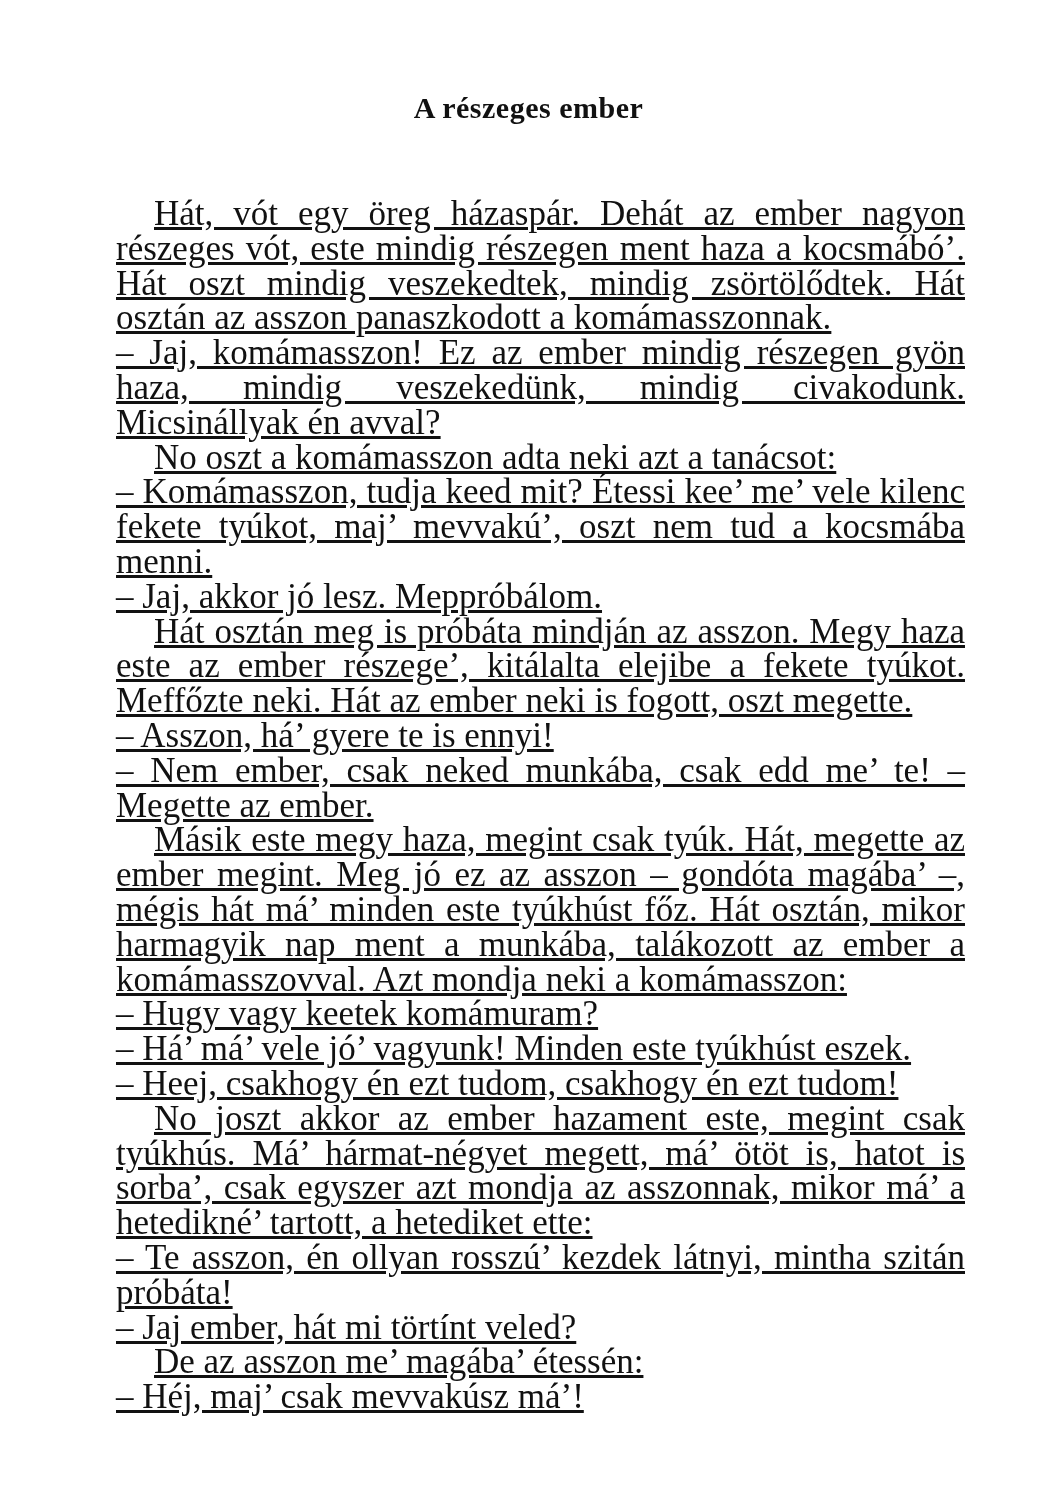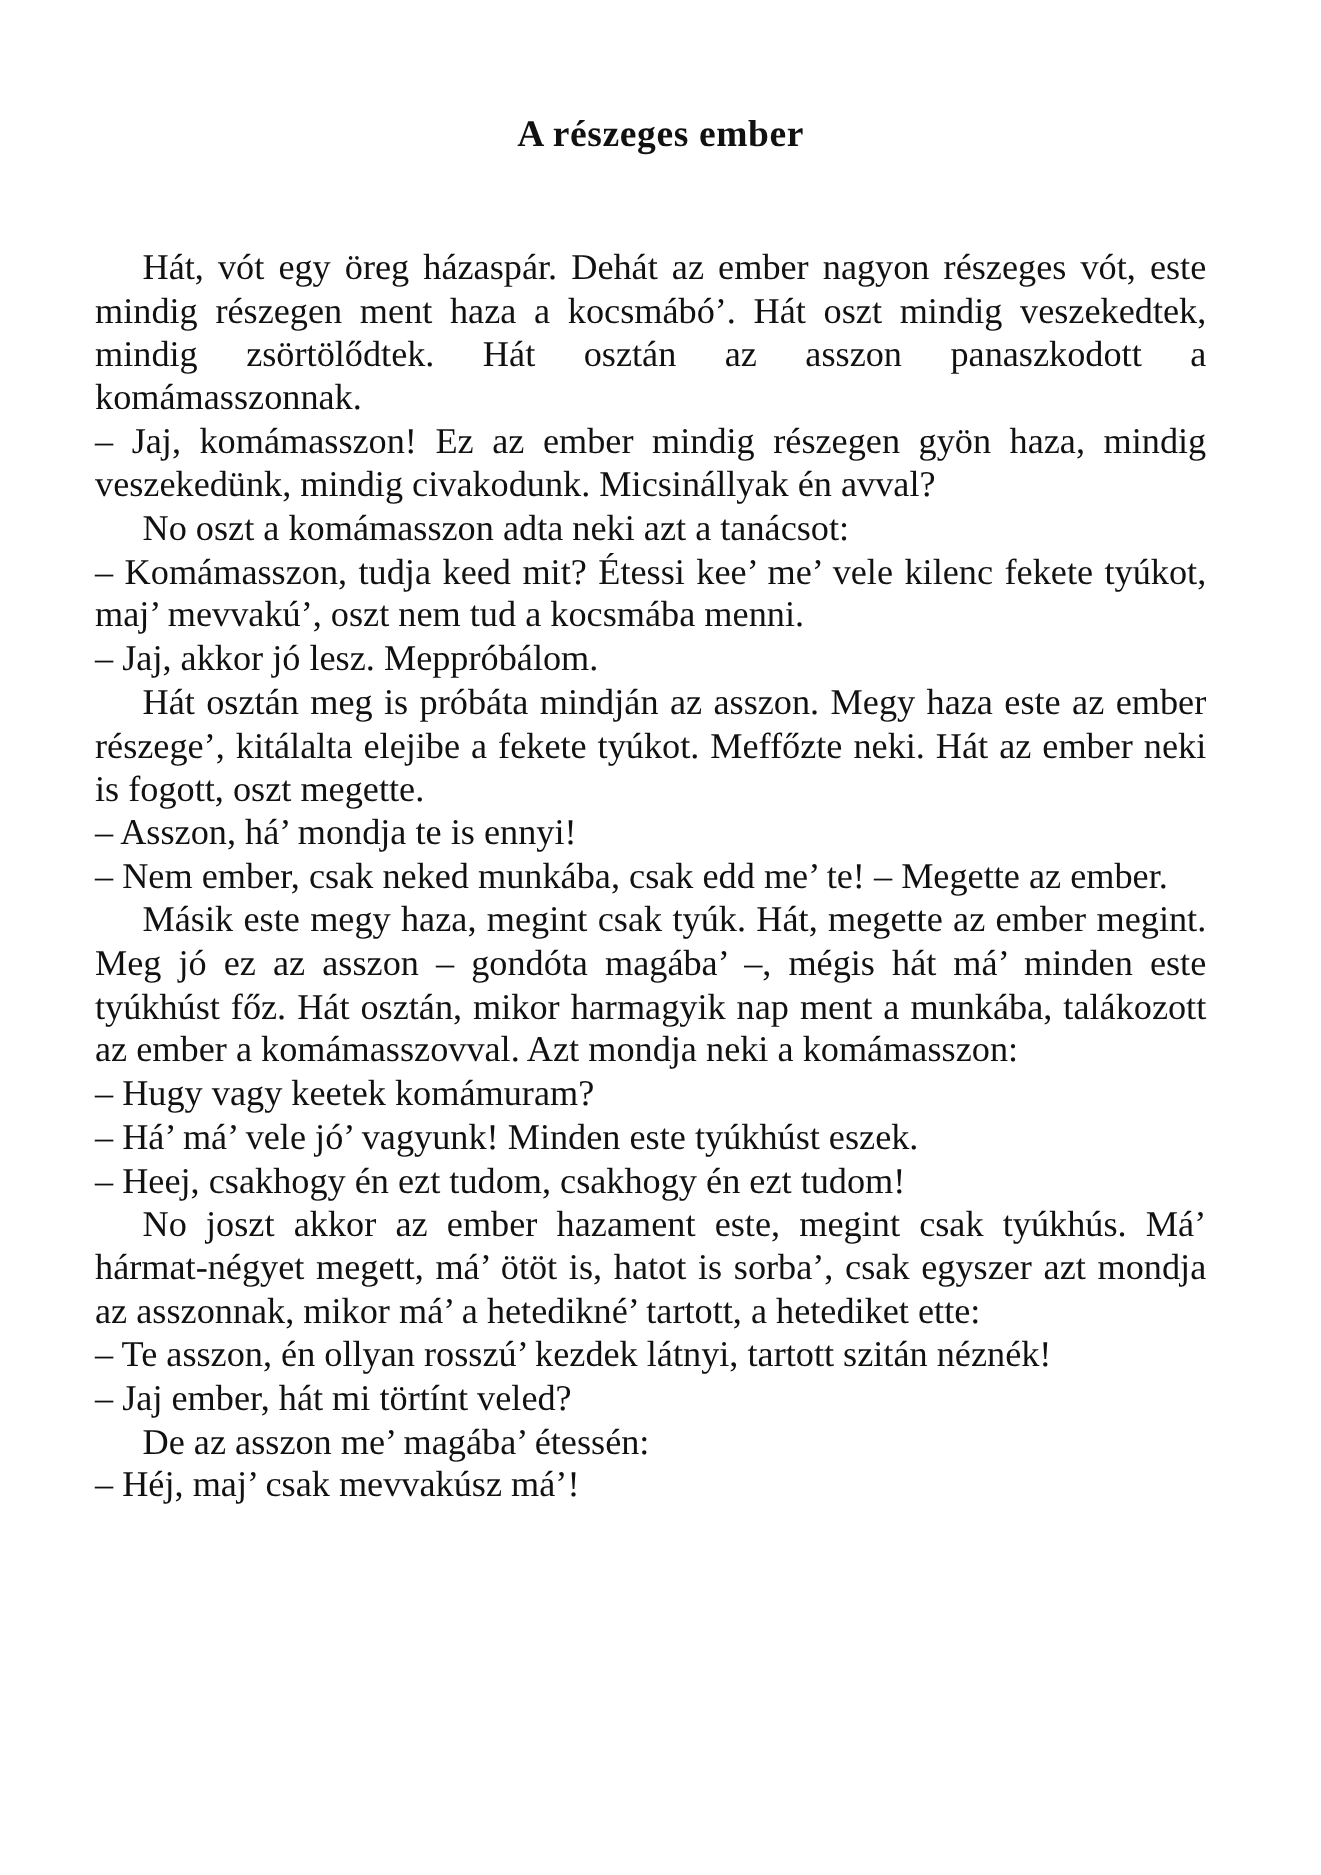--- a/index.html
+++ b/index.html
@@ -23,24 +23,25 @@
   .page-title {
     margin: 0;
     padding-top: 90px;
     text-align: center;
     font-size: 30px;
     line-height: 35px;
     font-weight: bold;
     letter-spacing: 0.5px;
   }
   .content {
-    margin: 72px 92px 0 76px; 
-    font-size: 29px;
+    margin: 72px 92px 0 116px; 
+    font-size: 35px;
     line-height: 34.8px;
     text-align: justify;
+    text-decoration: underline;
   }
   .content p {
     margin: 0;
     padding: 0;
   }
   .content p.indent {
     text-indent: 38px;
   }
   .content p.dialogue {
     text-indent: 0;
@@ -51,25 +52,25 @@
 
 <main class="page">
   <h1 class="page-title">A részeges ember</h1>
   <section class="content">
       <p class="indent">Hát, vót egy öreg házaspár. Dehát az ember nagyon részeges vót, este mindig részegen ment haza a kocsmábó’. Hát oszt mindig veszekedtek, mindig zsörtölődtek. Hát osztán az asszon panaszkodott a komámasszonnak.</p>
       <p class="dialogue">– Jaj, komámasszon! Ez az ember mindig részegen gyön haza, mindig veszekedünk, mindig civakodunk. Micsinállyak én avval?</p>
       <p class="indent">No oszt a komámasszon adta neki azt a tanácsot:</p>
       <p class="dialogue">– Komámasszon, tudja keed mit? Étessi kee’ me’ vele kilenc fekete tyúkot, maj’ mevvakú’, oszt nem tud a kocsmába menni.</p>
       <p class="dialogue">– Jaj, akkor jó lesz. Meppróbálom.</p>
       <p class="indent">Hát osztán meg is próbáta mindján az asszon. Megy haza este az ember részege’, kitálalta elejibe a fekete tyúkot. Meffőzte neki. Hát az ember neki is fogott, oszt megette.</p>
-      <p class="dialogue">– Asszon, há’ mondja te is ennyi!</p>
+      <p class="dialogue">– Asszon, há’ gyere te is ennyi!</p>
       <p class="dialogue">– Nem ember, csak neked munkába, csak edd me’ te! – Megette az ember.</p>
       <p class="indent">Másik este megy haza, megint csak tyúk. Hát, megette az ember megint. Meg jó ez az asszon – gondóta magába’ –, mégis hát má’ minden este tyúkhúst főz. Hát osztán, mikor harmagyik nap ment a munkába, talákozott az ember a komámasszovval. Azt mondja neki a komámasszon:</p>
       <p class="dialogue">– Hugy vagy keetek komámuram?</p>
       <p class="dialogue">– Há’ má’ vele jó’ vagyunk! Minden este tyúkhúst eszek.</p>
       <p class="dialogue">– Heej, csakhogy én ezt tudom, csakhogy én ezt tudom!</p>
       <p class="indent">No joszt akkor az ember hazament este, megint csak tyúkhús. Má’ hármat-négyet megett, má’ ötöt is, hatot is sorba’, csak egyszer azt mondja az asszonnak, mikor má’ a hetedikné’ tartott, a hetediket ette:</p>
-      <p class="dialogue">– Te asszon, én ollyan rosszú’ kezdek látnyi, tartott szitán néznék!</p>
+      <p class="dialogue">– Te asszon, én ollyan rosszú’ kezdek látnyi, mintha szitán próbáta!</p>
       <p class="dialogue">– Jaj ember, hát mi törtínt veled?</p>
       <p class="indent">De az asszon me’ magába’ étessén:</p>
       <p class="dialogue">– Héj, maj’ csak mevvakúsz má’!</p>
     </section>
 </main>
 
 </body></html>

